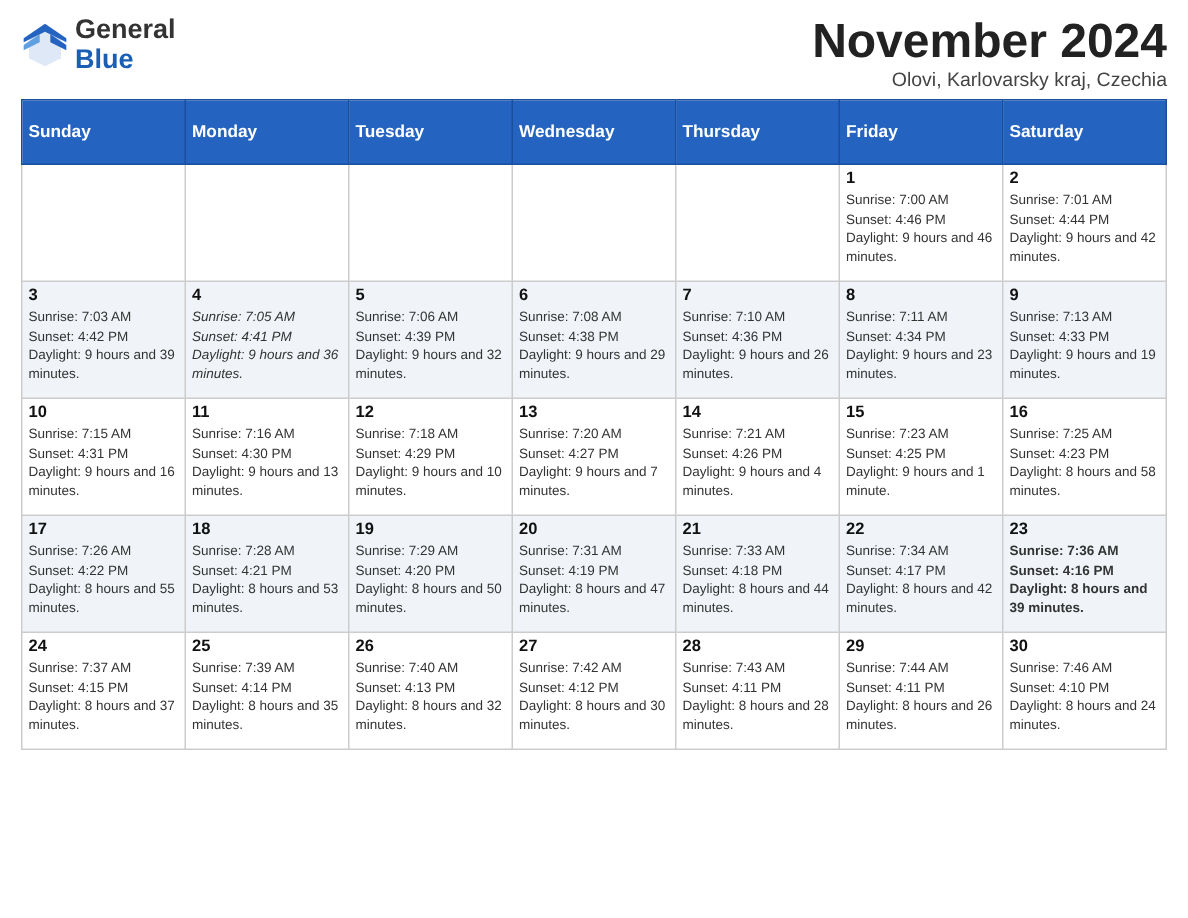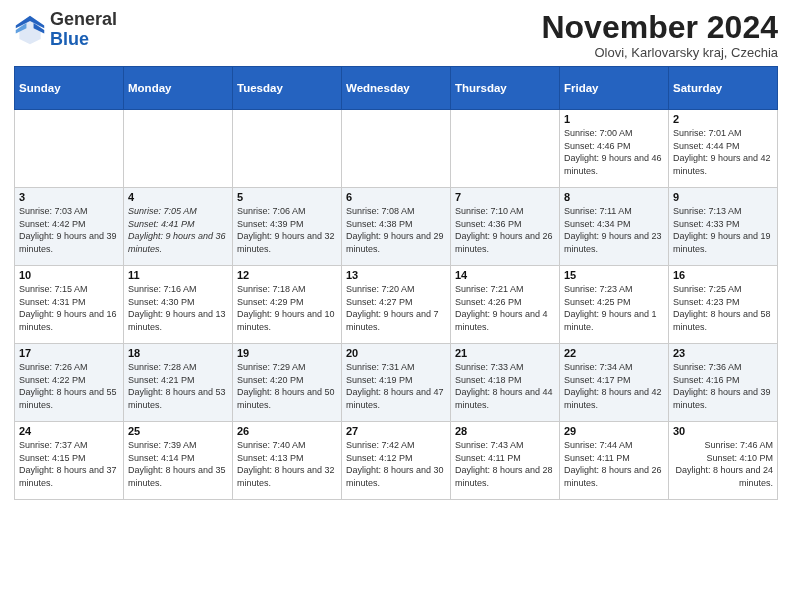--- a/index.html
+++ b/index.html
@@ -269,21 +269,21 @@
 Daylight: 8 hours and 44 minutes.</div>
           </td>
           <td>
             <span class="day-num">22</span>
             <div class="day-info" style="white-space: pre-line;">Sunrise: 7:34 AM
 Sunset: 4:17 PM
 Daylight: 8 hours and 42 minutes.</div>
           </td>
           <td>
             <span class="day-num">23</span>
-            <div class="day-info" style="white-space: pre-line;">Sunrise: 7:36 AM
+            <div class="day-info" style="white-space: pre-line; font-weight: bold;">Sunrise: 7:36 AM
 Sunset: 4:16 PM
 Daylight: 8 hours and 39 minutes.</div>
           </td>
         </tr>
         <tr>
           <td>
             <span class="day-num">24</span>
             <div class="day-info" style="white-space: pre-line;">Sunrise: 7:37 AM
 Sunset: 4:15 PM
 Daylight: 8 hours and 37 minutes.</div>
@@ -313,20 +313,20 @@
 Daylight: 8 hours and 28 minutes.</div>
           </td>
           <td>
             <span class="day-num">29</span>
             <div class="day-info" style="white-space: pre-line;">Sunrise: 7:44 AM
 Sunset: 4:11 PM
 Daylight: 8 hours and 26 minutes.</div>
           </td>
           <td>
             <span class="day-num">30</span>
-            <div class="day-info" style="white-space: pre-line; text-align: right;">Sunrise: 7:46 AM
+            <div class="day-info" style="white-space: pre-line;">Sunrise: 7:46 AM
 Sunset: 4:10 PM
 Daylight: 8 hours and 24 minutes.</div>
           </td>
         </tr>
       </tbody>
   </table>
 </div>
 
 </body></html>

